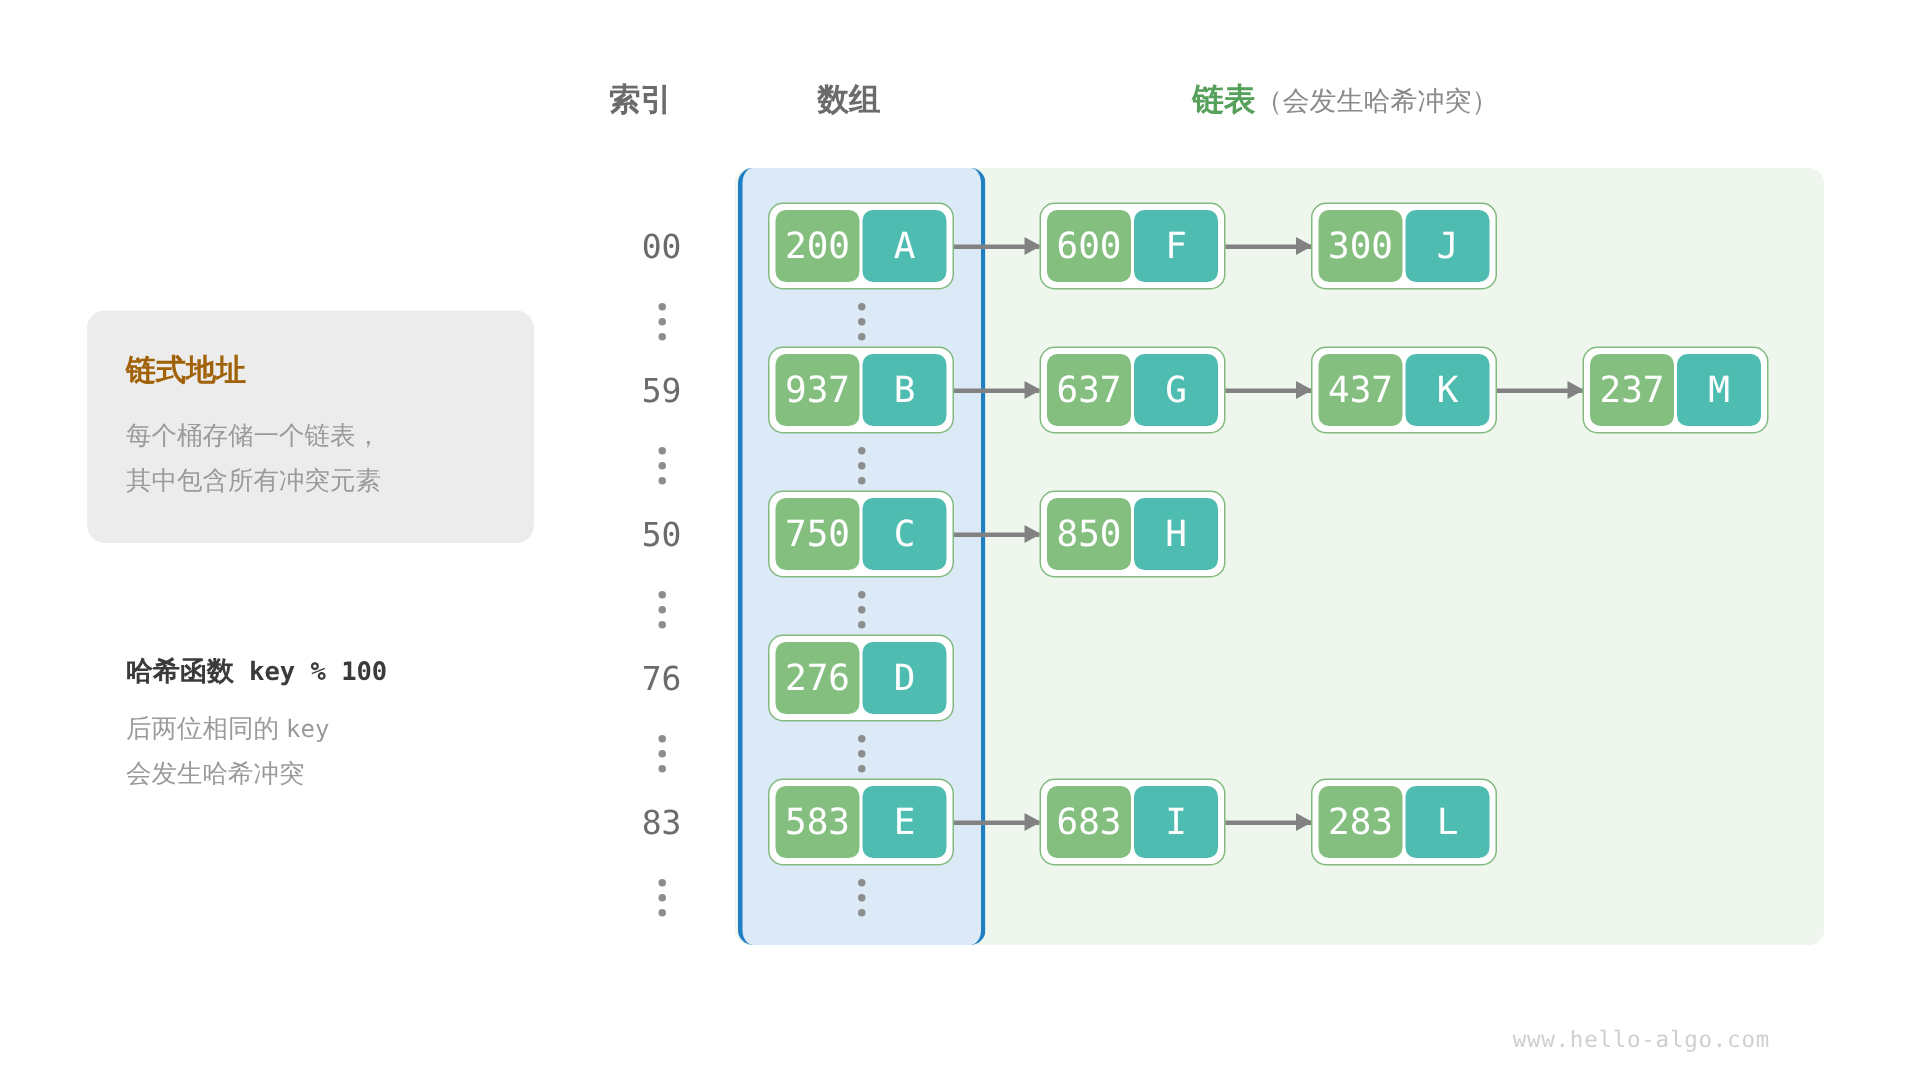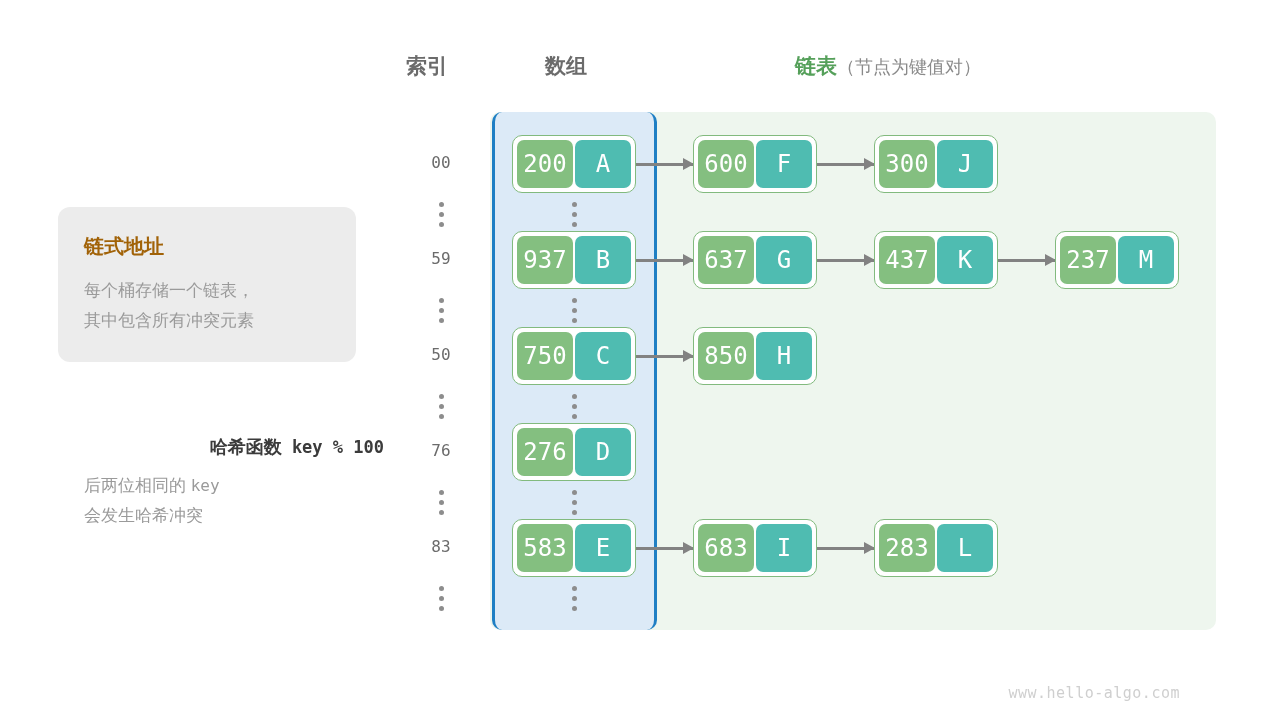--- a/index.html
+++ b/index.html
@@ -66,21 +66,20 @@
     left: 84px;
     top: 435px;
     width: 300px;
   }
   .note-title {
     font-size: 18px;
     font-weight: bold;
     color: #3b3b3b;
     white-space: nowrap;
     margin-bottom: 12px;
-    text-align: right;
   }
   .note-title .mono {
     font-family: "DejaVu Sans Mono", monospace;
     font-size: 17px;
     font-weight: bold;
   }
   .note-line {
     font-size: 17px;
     color: #9a9a9a;
     line-height: 30px;
@@ -120,21 +119,21 @@
     left: 406px;
     top: 112px;
     width: 70px;
     height: 518px;
   }
   .index-label {
     position: absolute;
     width: 70px;
     text-align: center;
     font-family: "DejaVu Sans Mono", monospace;
-    font-size: 16px;
+    font-size: 22px;
     color: #6b6b6b;
   }
 
   
   .row {
     position: absolute;
     left: 0;
     height: 58px;
     display: flex;
     align-items: center;
@@ -226,21 +225,21 @@
     letter-spacing: 0.5px;
   }
 </style>
 </head>
 <body>
 
 <div id="stage">
 
   <div class="heading index-heading">索引</div>
   <div class="heading array-heading">数组</div>
-  <div class="heading list-heading"><span>链表</span><span class="sub">（节点为键值对）</span></div>
+  <div class="heading list-heading"><span>链表</span><span class="sub">（会发生哈希冲突）</span></div>
 
   <div class="info-card">
     <div class="info-card-title">链式地址</div>
     <div class="info-card-line">每个桶存储一个链表，</div>
     <div class="info-card-line">其中包含所有冲突元素</div>
   </div>
 
   <div class="note">
     <div class="note-title"><span>哈希函数</span>&nbsp;&nbsp;<span class="mono">key % 100</span></div>
     <div class="note-line"><span>后两位相同的</span>&nbsp;<span class="mono">key</span></div>

